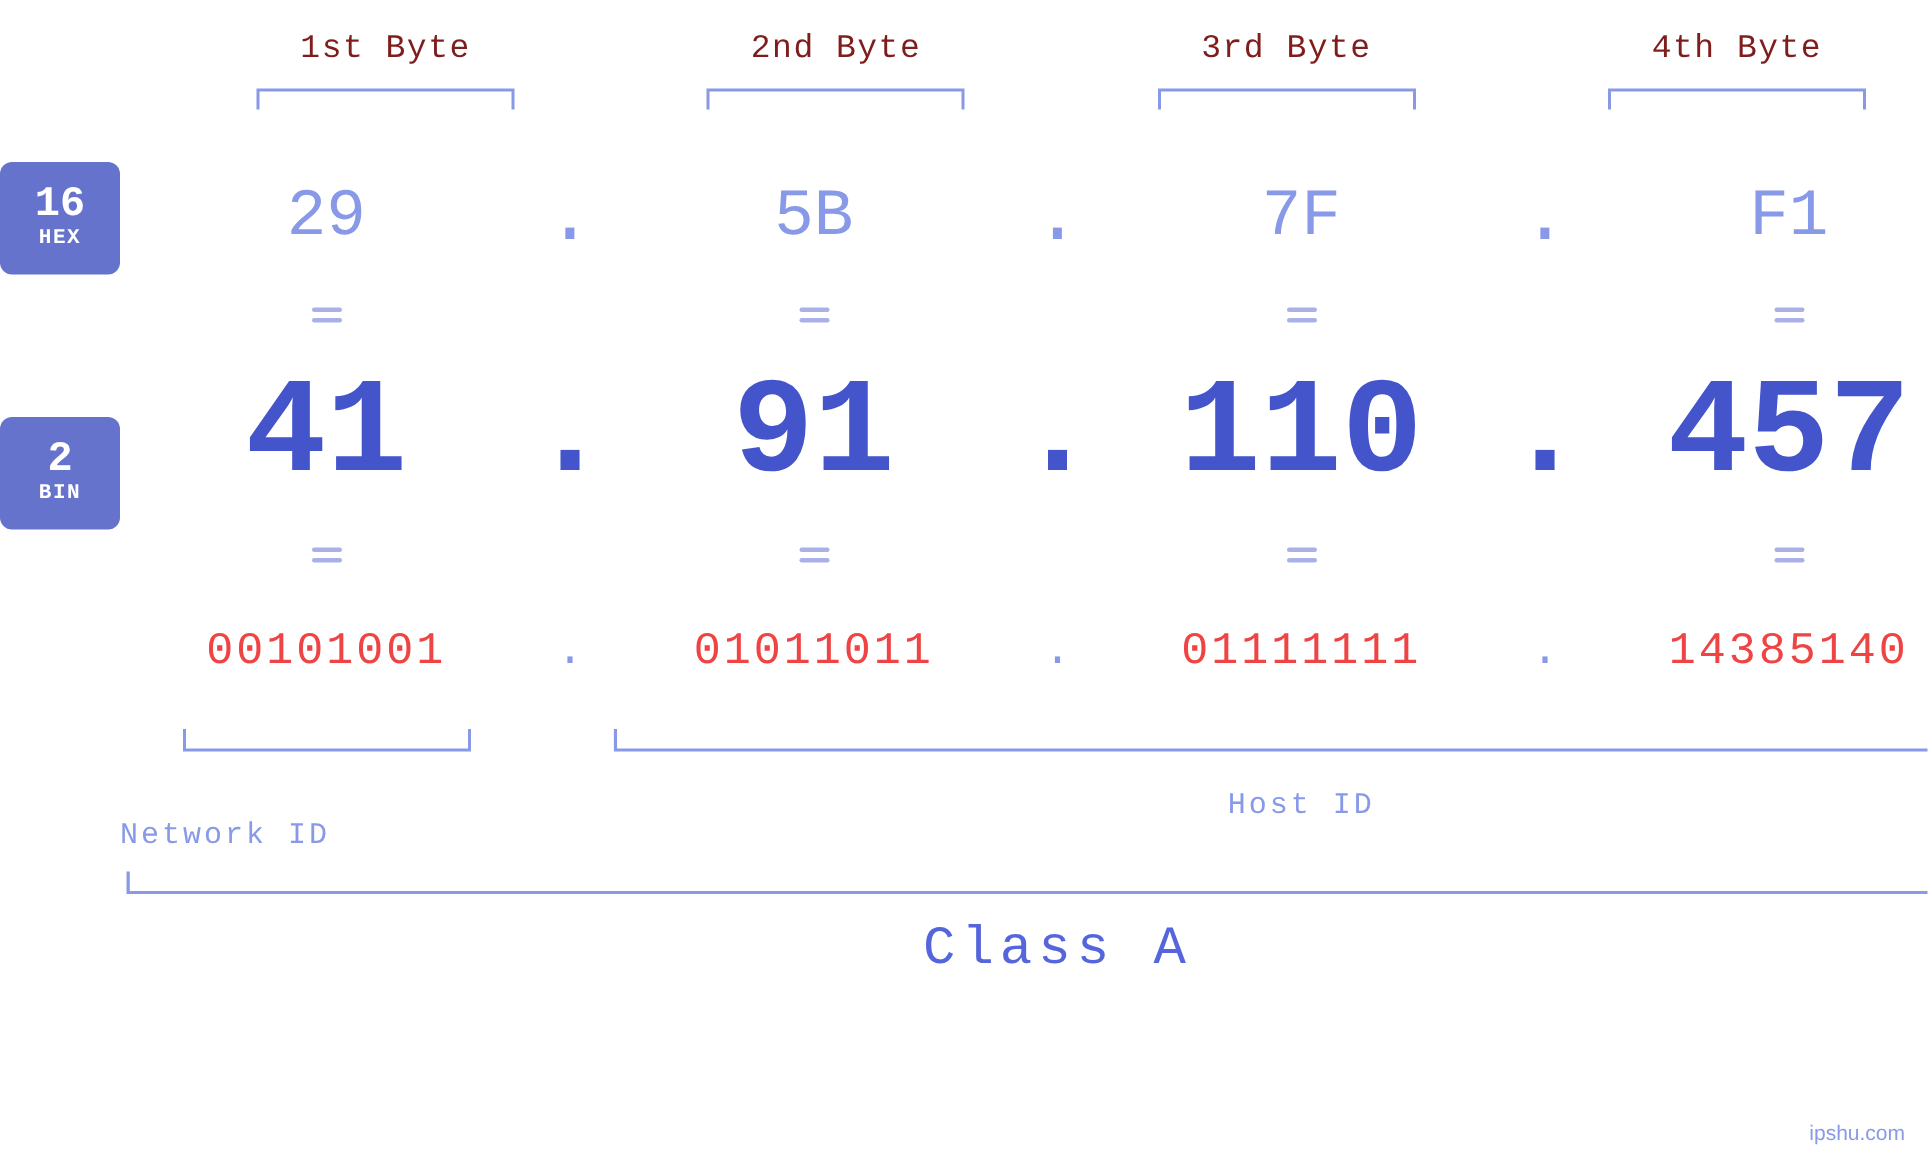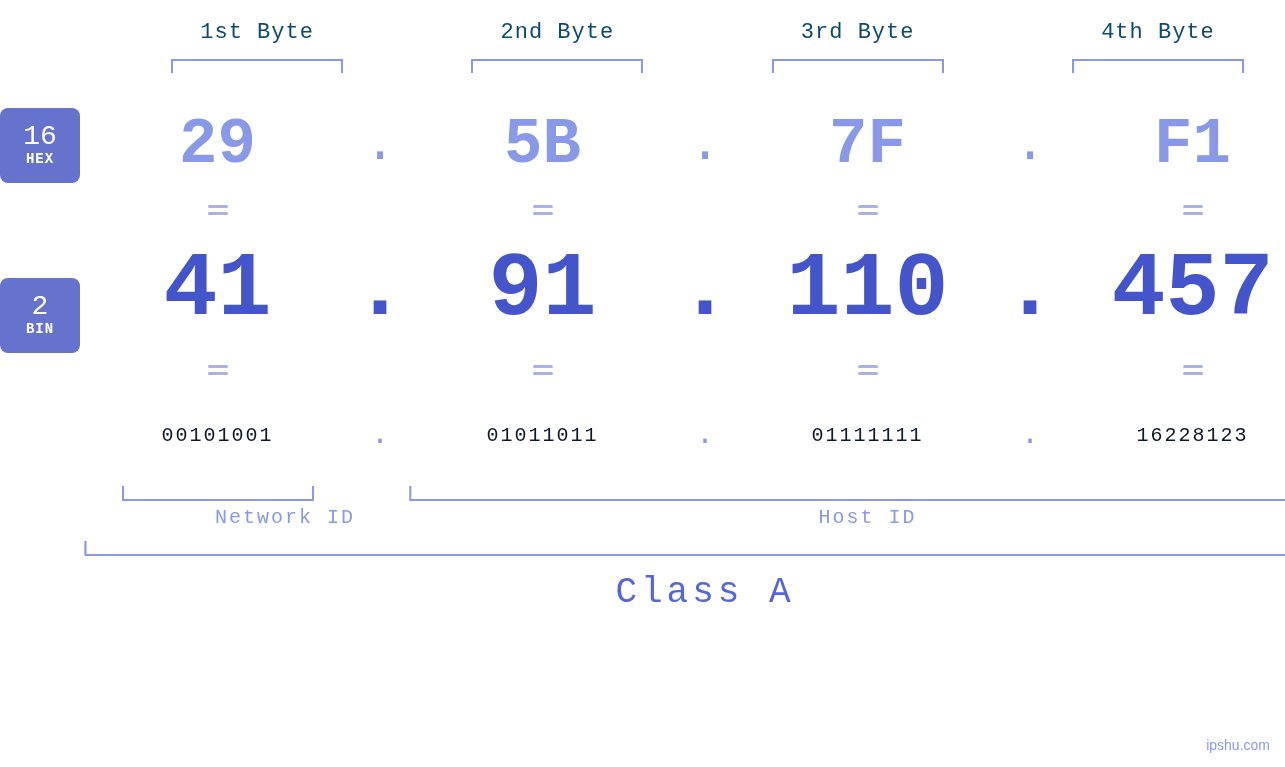--- a/index.html
+++ b/index.html
@@ -27,21 +27,21 @@
       display: flex;
       justify-content: center;
       width: 100%;
       padding-left: 130px;
       margin-bottom: 10px;
     }
 
     .byte-header {
       width: 275px;
       text-align: center;
-      color: #0c4a6e;
+      color: #7f1d1d;
       font-size: 22px;
       letter-spacing: 1px;
     }
 
     
     .brackets-top {
       display: flex;
       justify-content: center;
       width: 100%;
       padding-left: 130px;
@@ -74,21 +74,21 @@
       display: flex;
       flex-direction: column;
       align-items: center;
       justify-content: center;
       color: white;
       margin-bottom: 0;
     }
 
     .base-badge .base-num {
       font-size: 28px;
-      font-weight: normal;
+      font-weight: bold;
       line-height: 1;
     }
 
     .base-badge .base-label {
       font-size: 14px;
       font-weight: bold;
       letter-spacing: 1px;
     }
 
     .values-col {
@@ -128,33 +128,33 @@
     .dot-cell {
       width: 50px;
       text-align: center;
       display: flex;
       align-items: center;
       justify-content: center;
     }
 
     .hex-value {
       color: #8899e8;
-      font-size: 64px;
-      font-weight: 700;
+      font-size: 44px;
+      font-weight: 400;
     }
 
     .dec-value {
       color: #4455cc;
       font-size: 90px;
       font-weight: bold;
     }
 
     .bin-value {
-      color: #0f172a;
-      font-size: 20px;
+      color: #ef4444;
+      font-size: 30px;
       font-weight: 400;
       letter-spacing: 2px;
     }
 
     .dot-hex {
       color: #8899e8;
       font-size: 52px;
     }
 
     .dot-dec {
@@ -200,21 +200,21 @@
 
     .eq-bar {
       width: 20px;
       height: 3px;
       background: #aab0e8;
       border-radius: 2px;
     }
 
     .watermark {
       position: absolute;
-      bottom: 14px;
+      bottom: 4px;
       right: 15px;
       color: #8899e8;
       font-size: 14px;
       font-family: Arial, sans-serif;
     }
 
     
     .badge-hex {
       height: 100px;
       display: flex;
@@ -430,42 +430,42 @@
         <div class="dot-cell">
           <span class="dot-bin">.</span>
         </div>
         <div class="byte-cell">
           <span class="bin-value">01111111</span>
         </div>
         <div class="dot-cell">
           <span class="dot-bin">.</span>
         </div>
         <div class="byte-cell">
-          <span class="bin-value">16228123</span>
+          <span class="bin-value">14385140</span>
         </div>
       </div>
 
       <div style="display:flex; align-items:flex-start; margin-top:4px;">
 
         <div style="width:275px; display:flex; justify-content:center;">
           <svg width="200" height="20" viewBox="0 0 200 20" xmlns="http://www.w3.org/2000/svg">
             <path d="M5,2 L5,16 L195,16 L195,2" stroke="#8899e8" stroke-width="2" fill="none"></path>
           </svg>
         </div>
         <div style="width:50px;"></div>
 
         <div style="flex:1; display:flex; justify-content:center;">
           <svg width="100%" height="20" viewBox="0 0 870 20" preserveAspectRatio="none" xmlns="http://www.w3.org/2000/svg">
             <path d="M5,2 L5,16 L865,16 L865,2" stroke="#8899e8" stroke-width="2" fill="none"></path>
           </svg>
         </div>
       </div>
 
       <div style="display:flex; align-items:center; margin-top:2px;">
-        <div style="width:275px; text-align:right;">
+        <div style="width:275px; text-align:left;margin-top:40px;">
           <span style="color:#8899e8; font-size:20px; letter-spacing:2px;">Network ID</span>
         </div>
         <div style="width:50px;"></div>
         <div style="flex:1; text-align:center;">
           <span style="color:#8899e8; font-size:20px; letter-spacing:2px;">Host ID</span>
         </div>
       </div>
 
       <div style="margin-top:10px;">
         <svg width="100%" height="20" viewBox="0 0 1150 20" preserveAspectRatio="none" xmlns="http://www.w3.org/2000/svg">

